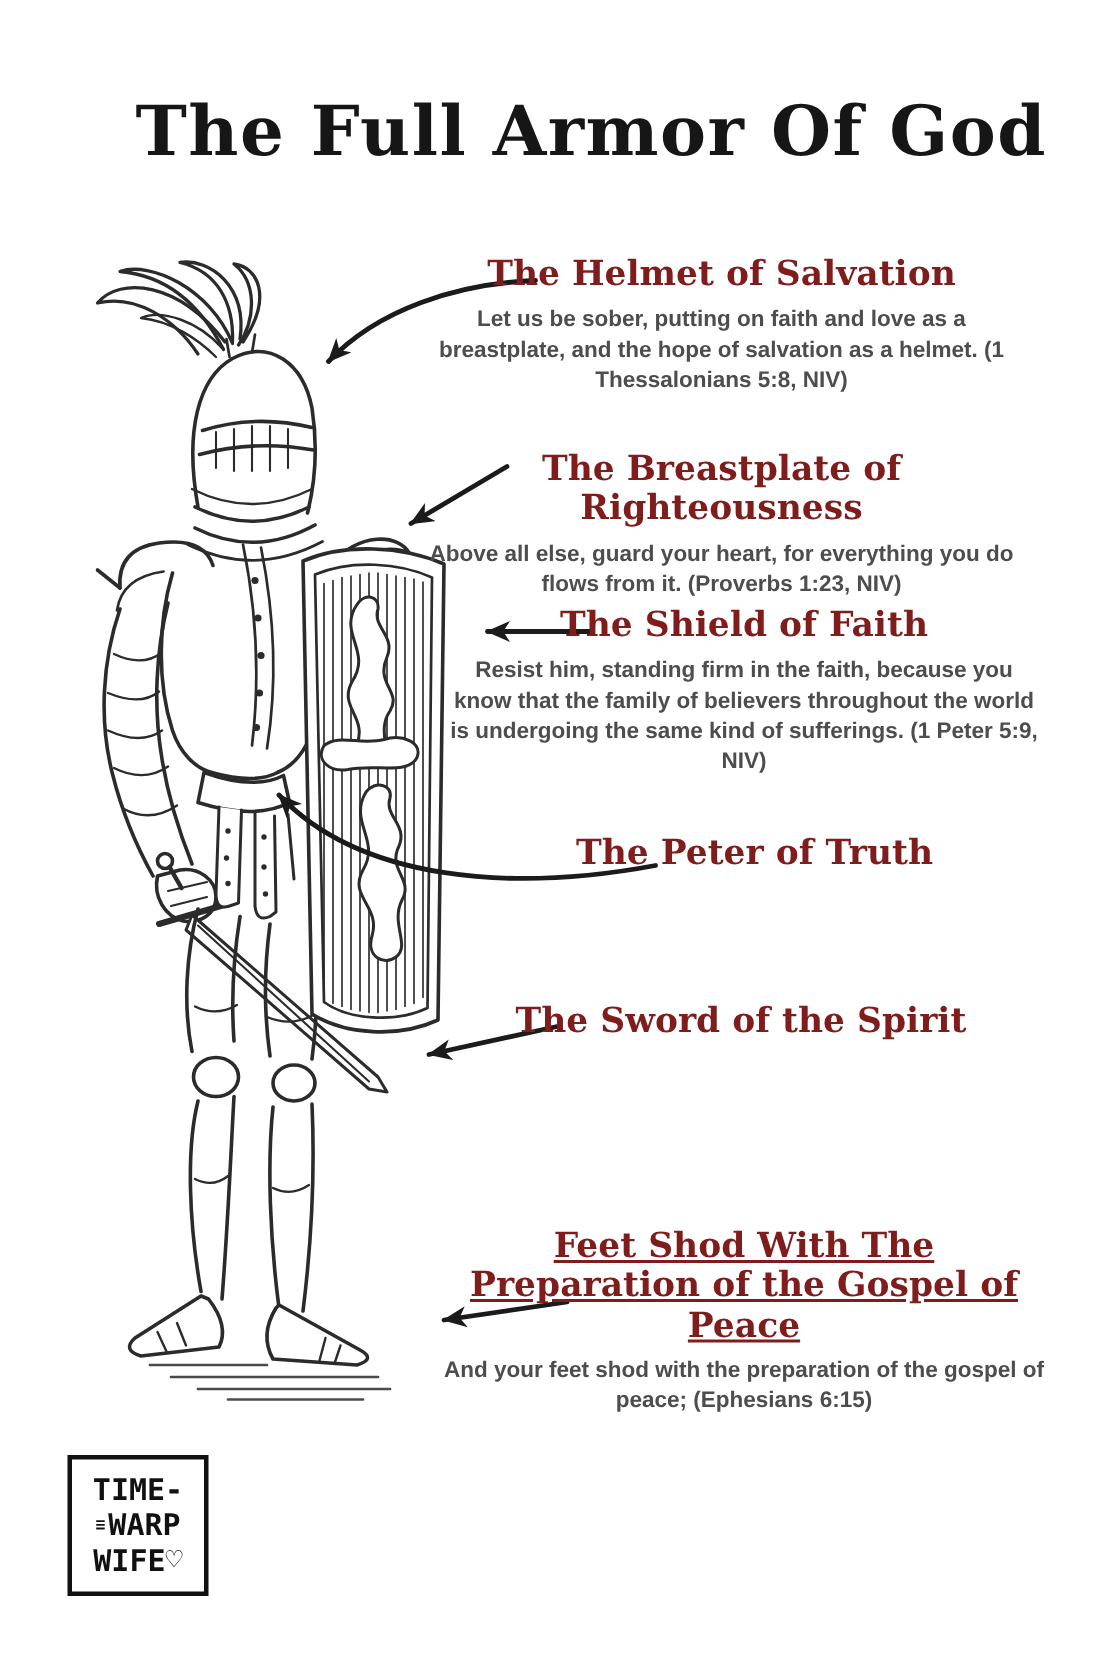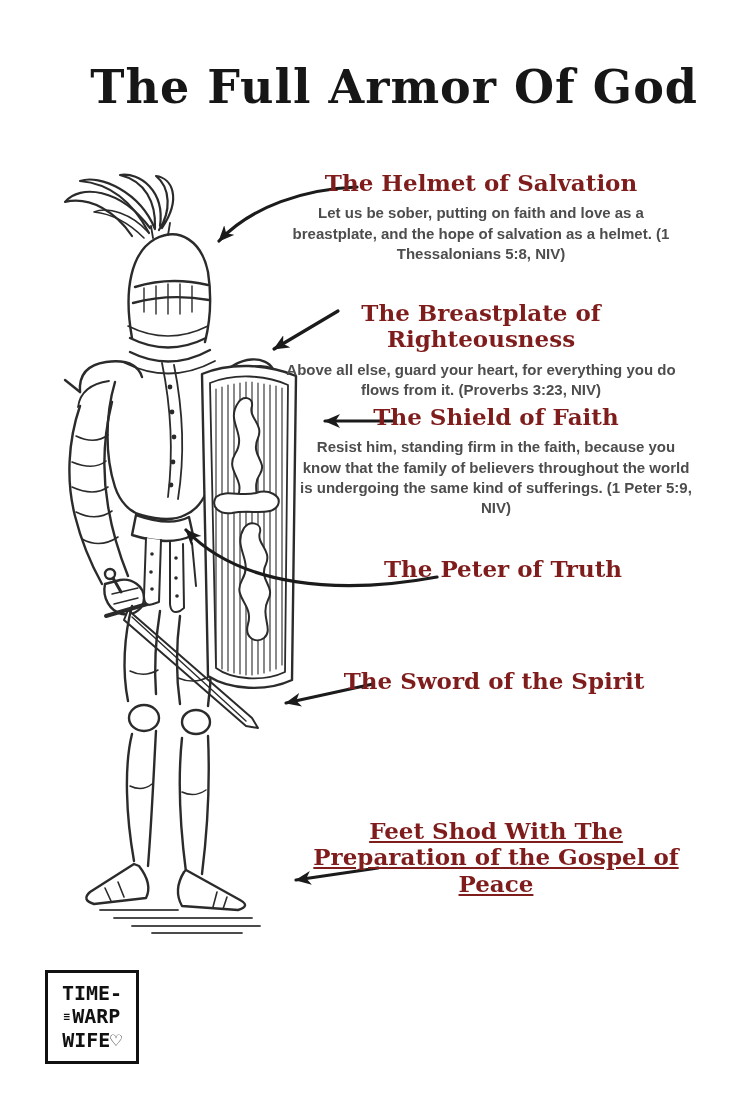--- a/index.html
+++ b/index.html
@@ -197,38 +197,39 @@
   </g>
 </svg>
 
 <div class="section" id="sec-helmet">
   <h2>The Helmet of Salvation</h2>
   <div class="verse"><span>Let us be sober, putting on faith and love as a breastplate, and the hope of salvation as a helmet.</span> <span>(1 Thessalonians 5:8, NIV)</span></div>
 </div>
 
 <div class="section" id="sec-breastplate">
   <h2>The Breastplate of Righteousness</h2>
-  <div class="verse"><span>Above all else, guard your heart, for everything you do flows from it.</span> <span>(Proverbs 3:23, NIV)</span></div>
+  <div class="verse"><span>Above all else, guard your heart, for everything you do flows from it.</span> <span>(Proverbs 1:23, NIV)</span></div>
 </div>
 
 <div class="section" id="sec-shield">
   <h2>The Shield of Faith</h2>
   <div class="verse"><span>Resist him, standing firm in the faith, because you know that the family of believers throughout the world is undergoing the same kind of sufferings.</span> <span>(1 Peter 5:9, NIV)</span></div>
 </div>
 
 <div class="section" id="sec-belt">
   <h2>The Peter of Truth</h2>
 </div>
 
 <div class="section" id="sec-sword">
   <h2>The Sword of the Spirit</h2>
 </div>
 
 <div class="section" id="sec-feet">
   <h2>Feet Shod With The Preparation of the Gospel of Peace</h2>
+  <div class="verse"><span>And your feet shod with the preparation of the gospel of peace;</span> <span>(Ephesians 6:15)</span></div>
 </div>
 
 <div class="logo-box">
   <div>TIME-</div>
   <div class="l2">
       <span class="eq">≡</span>
       <span>WARP</span>
     </div>
   <div class="l2">
       <span>WIFE</span>

